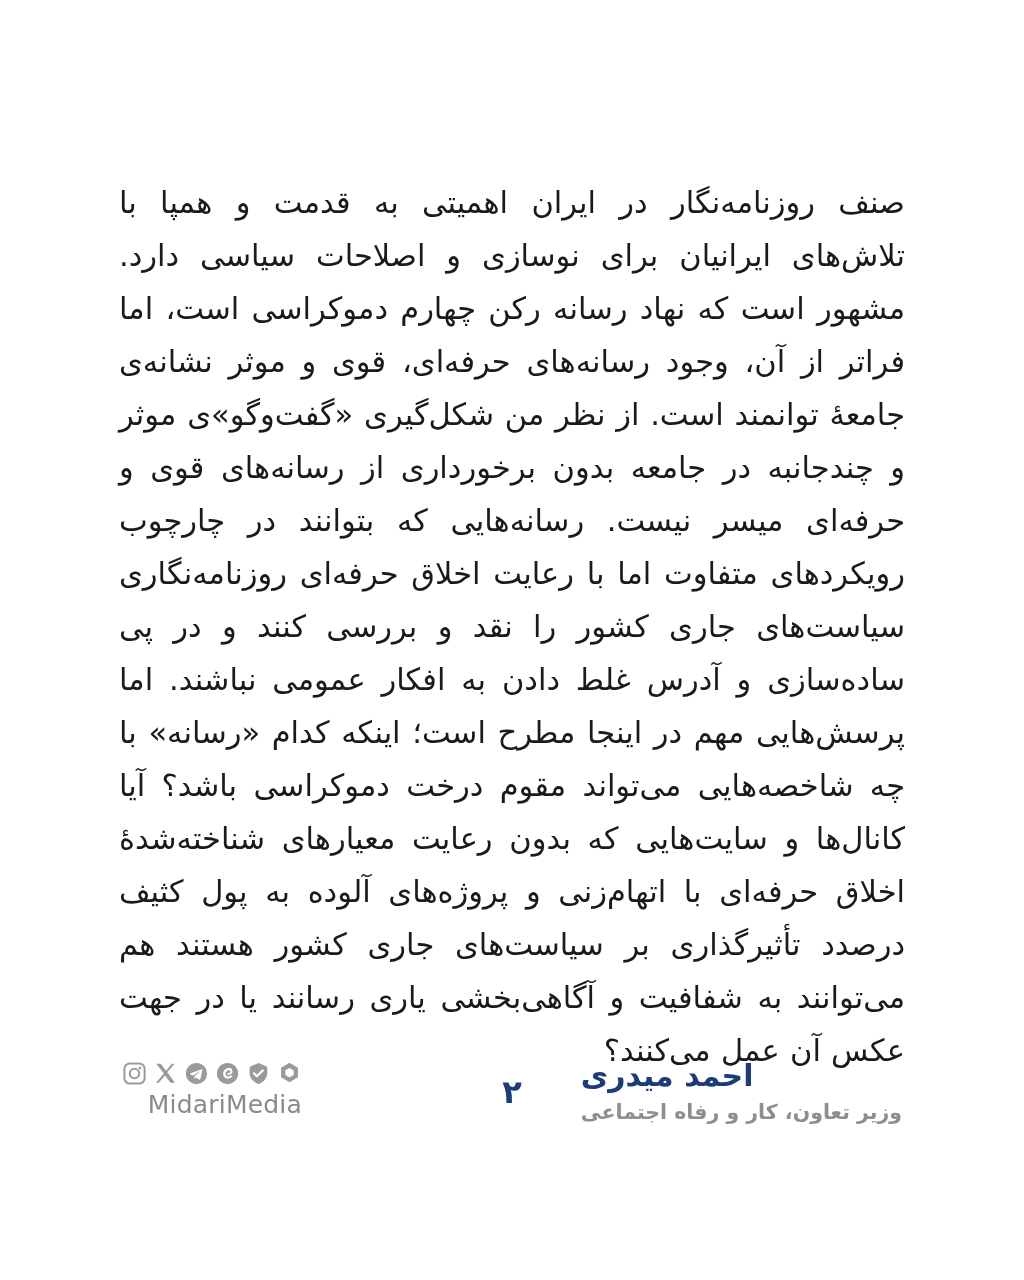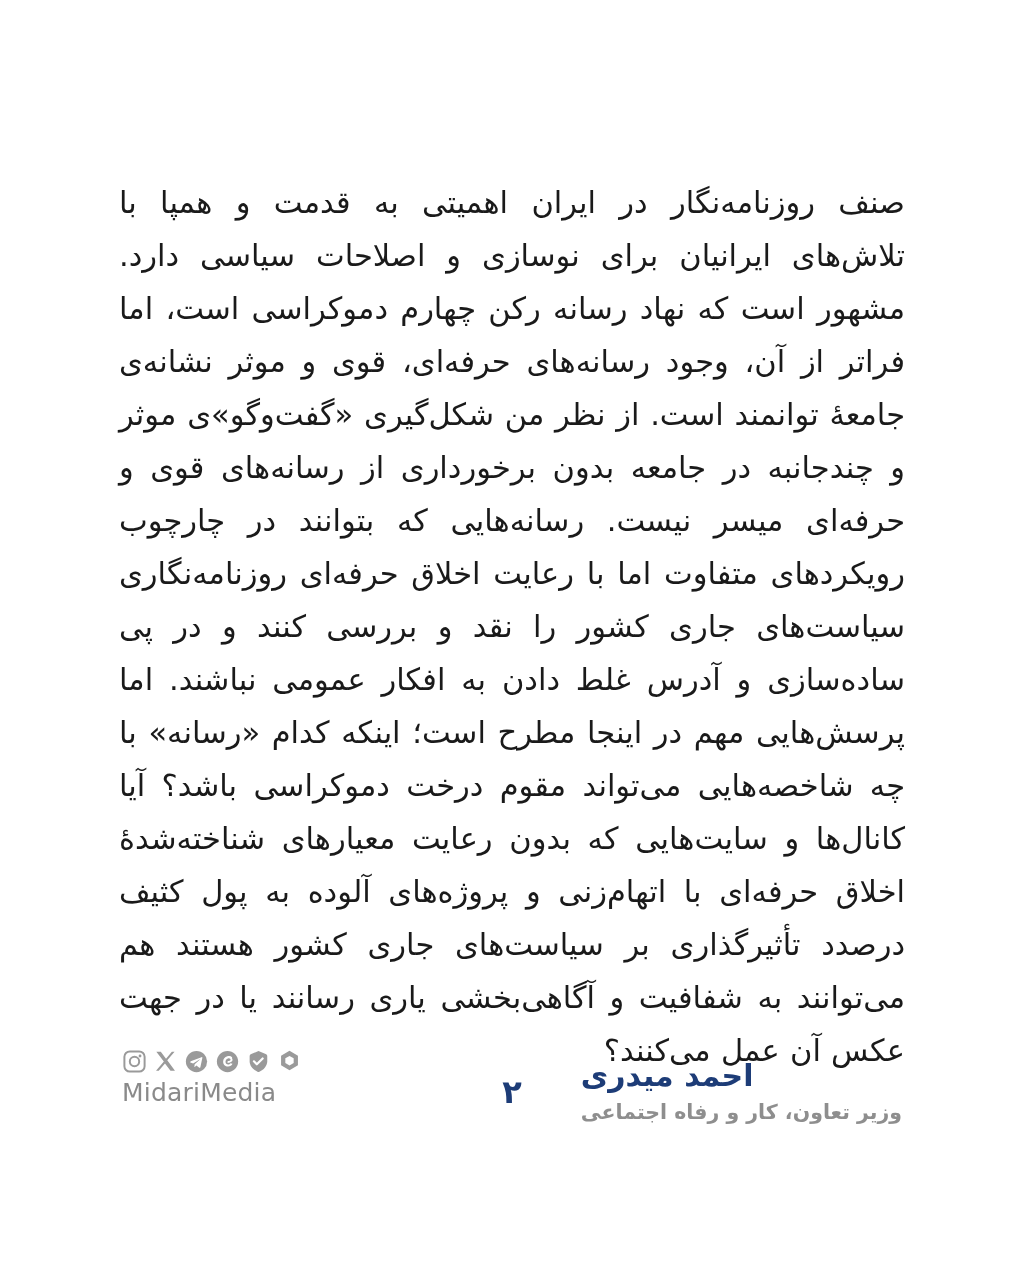--- a/index.html
+++ b/index.html
@@ -47,23 +47,23 @@
     right: 0;
     bottom: 0;
     height: 172px;
     direction: rtl;
   }
 
   
   .social-block {
     position: absolute;
     left: 122px;
-    bottom: 80px;
+    bottom: 68px;
     direction: ltr;
-    text-align: left;
+    text-align: right;
   }
   .social-icons {
     display: flex;
     flex-direction: row;
     align-items: center;
     gap: 6px;
     height: 26px;
   }
   .social-icons svg {
     display: block;

